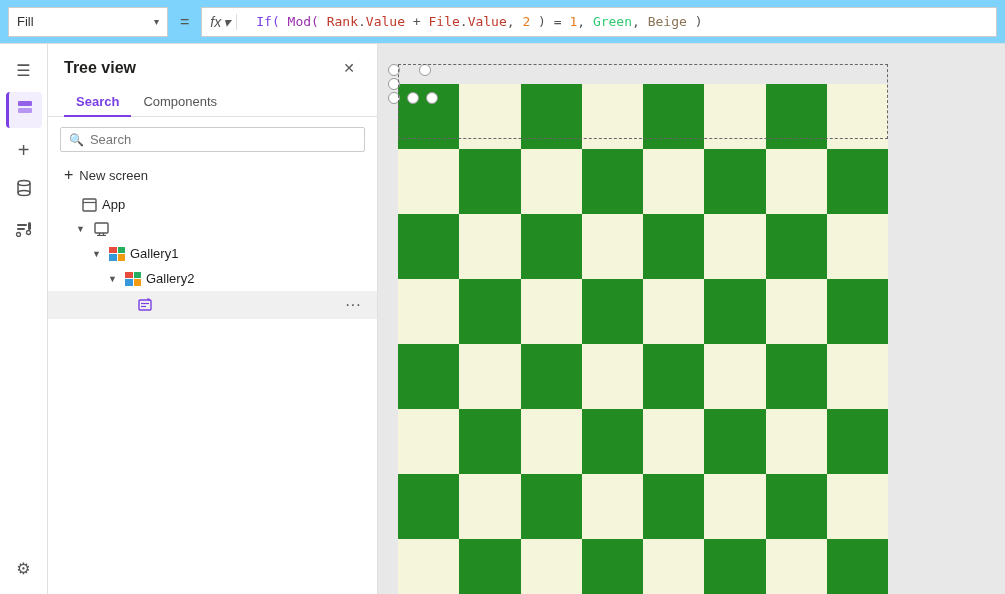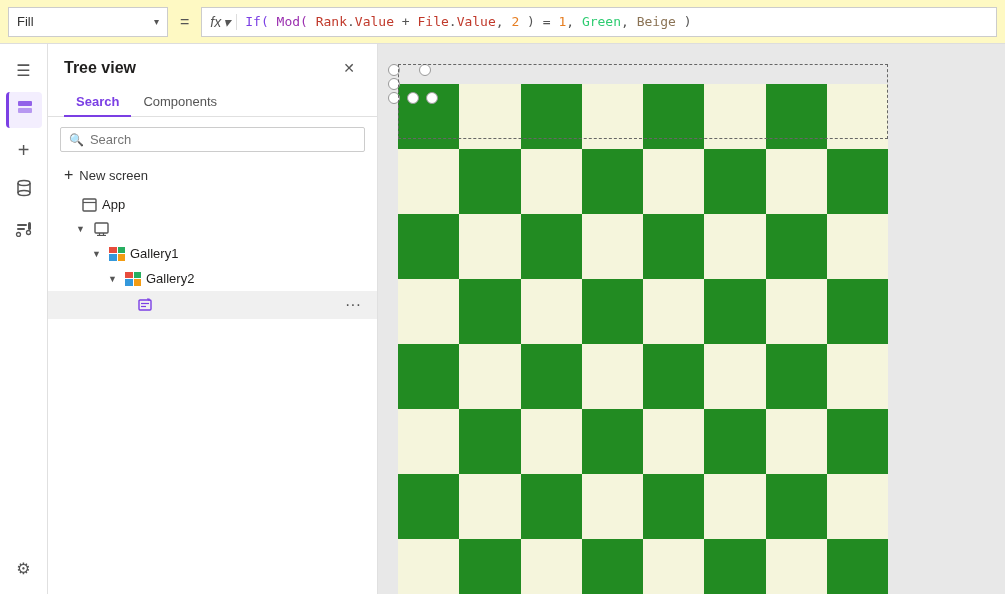--- a/index.html
+++ b/index.html
@@ -1,36 +1,36 @@
 <!DOCTYPE html>
 <html><head>
   <meta charset="utf-8">
   <style>
     * { box-sizing: border-box; margin: 0; padding: 0; }
     body { font-family: 'Segoe UI', sans-serif; font-size: 13px; background: #f5f5f5; display: flex; flex-direction: column; height: 594px; width: 1005px; overflow: hidden; }
 
     
     .top-bar {
-      display: flex; align-items: center; height: 44px; background: #fef9c3; border-bottom: 1px solid #ddd;
+      display: flex; align-items: center; height: 44px; background: #7dd3fc; border-bottom: 1px solid #ddd;
       padding: 0 8px; gap: 8px; flex-shrink: 0;
     }
     .fill-dropdown {
       display: flex; align-items: center; border: 1px solid #ccc; padding: 4px 8px; height: 30px;
       background: #fff; min-width: 160px; justify-content: space-between; cursor: pointer;
     }
     .fill-dropdown span { color: #333; font-size: 13px; }
     .fill-dropdown .chevron { font-size: 10px; color: #555; }
     .equals-sign { font-size: 16px; color: #555; padding: 0 4px; }
     .fx-area {
       display: flex; align-items: center; border: 1px solid #ccc; height: 30px; flex: 1;
       background: #fff; padding: 0 8px; gap: 4px;
     }
     .fx-label {
       display: flex; align-items: center; gap: 2px; color: #555; font-style: italic;
-      font-size: 14px; border-right: 1px solid #ddd; padding-right: 6px; margin-right: 4px;
+      font-size: 14px; border-right: 1px solid #ddd; padding-right: 6px; margin-right: 15px;
     }
     .formula-text { font-size: 13px; font-family: 'Consolas', monospace; }
     .kw-if { color: #7b3fe4; }
     .kw-func { color: #9b30b0; }
     .kw-prop { color: #c0392b; }
     .kw-num { color: #e67e22; }
     .kw-color-g { color: #2ecc71; }
     .kw-color-b { color: #8b7355; }
     .kw-comma { color: #555; }
     .kw-paren { color: #555; }

